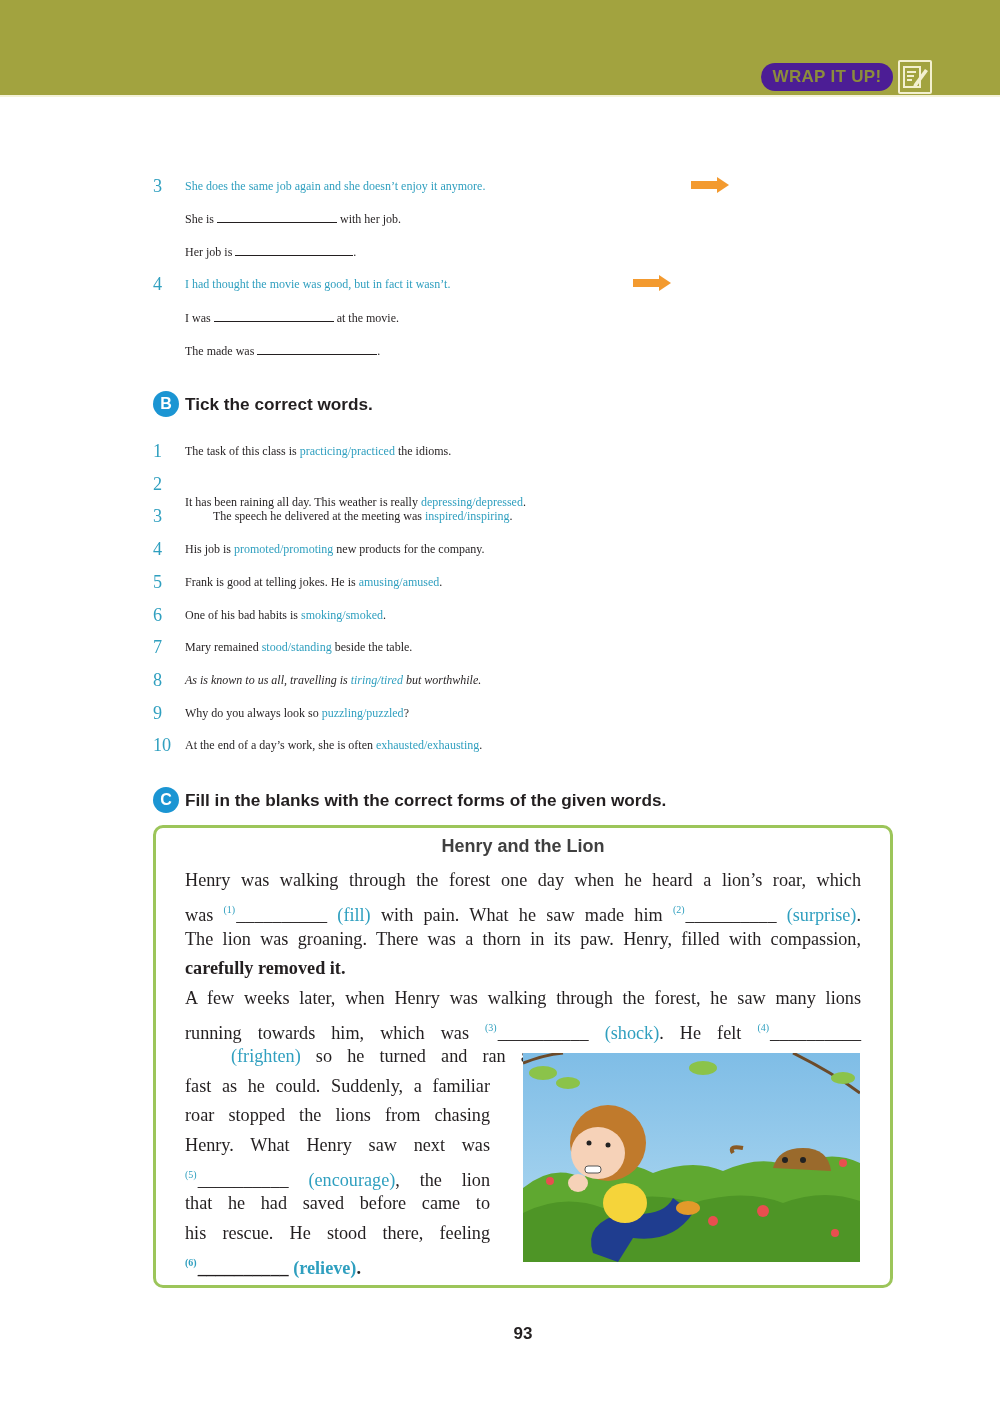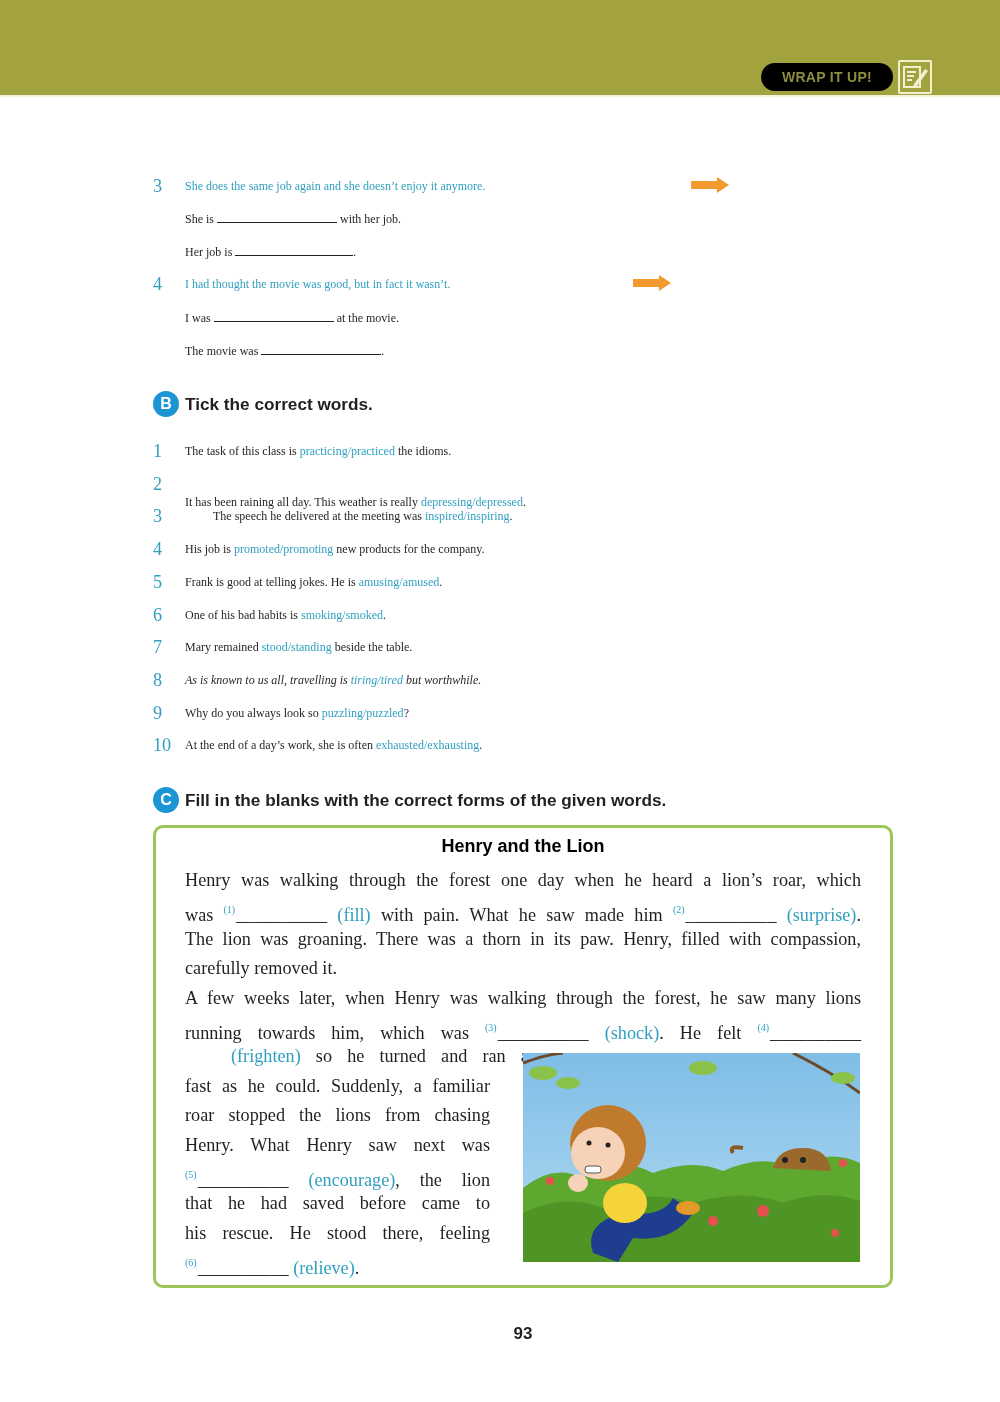--- a/index.html
+++ b/index.html
@@ -1,36 +1,36 @@
 <!DOCTYPE html>
 <html><head>
   <meta charset="utf-8">
   <style>
     * { box-sizing: border-box; margin: 0; padding: 0; }
     html, body { width: 1000px; height: 1402px; background: #ffffff; }
     body { position: relative; overflow: hidden; font-family: "Liberation Serif", serif; color: #231f20; }
 
     .header-band { position: absolute; left: 0; top: 0; width: 1000px; height: 97px; background: #a2a33f; border-bottom: 2px solid #f4f2d8; }
-    .wrap-pill { position: absolute; left: 761px; top: 63px; width: 132px; height: 28px; background: #000000; border-radius: 14px; display: flex; align-items: center; justify-content: center; font-family: "Liberation Sans", sans-serif; font-weight: bold; font-size: 14px; color: #8c8d3c; letter-spacing: 0.3px; }
+    .wrap-pill { position: absolute; left: 761px; top: 63px; width: 132px; height: 28px; background: #4c1d95; border-radius: 14px; display: flex; align-items: center; justify-content: center; font-family: "Liberation Sans", sans-serif; font-weight: bold; font-size: 17px; color: #8c8d3c; letter-spacing: 0.3px; }
     .wrap-icon { position: absolute; left: 898px; top: 60px; width: 34px; height: 34px; border: 2px solid #f3f0cf; border-radius: 2px; }
     .wrap-icon svg { width: 30px; height: 30px; display: block; }
 
     .line { position: absolute; font-size: 12px; line-height: 22px; white-space: nowrap; }
     .num { position: absolute; left: 153px; font-size: 18.2px; line-height: 22px; color: #2f9fbf; }
     .teal { color: #2f9fbf; }
     .blank { display: inline-block; border-bottom: 1px solid #231f20; height: 16px; vertical-align: baseline; }
     .arrow { position: absolute; width: 38px; height: 16px; }
 
     .badge { position: absolute; width: 26px; height: 26px; border-radius: 50%; background: #1b95d3; color: #fff; font-family: "Liberation Sans", sans-serif; font-weight: bold; font-size: 16px; display: flex; align-items: center; justify-content: center; }
     .heading { position: absolute; font-family: "Liberation Sans", sans-serif; font-weight: bold; font-size: 17.2px; color: #231f20; line-height: 22px; white-space: nowrap; }
 
     .story-box { position: absolute; left: 153px; top: 825px; width: 740px; height: 463px; border: 3px solid #9cc55a; border-radius: 10px; }
-    .story-title { position: absolute; left: 153px; top: 836px; width: 740px; text-align: center; font-family: "Liberation Sans", sans-serif; font-weight: bold; font-size: 18px; color: #000000; }
+    .story-title { position: absolute; left: 153px; top: 836px; width: 740px; text-align: center; font-family: "Liberation Sans", sans-serif; font-weight: bold; font-size: 18px; color: #404040; }
     .para { position: absolute; font-size: 18.2px; line-height: 29.4px; text-align: justify; text-align-last: justify; white-space: nowrap; }
-    .para-last { text-align-last: left; }
+    .para-last { text-align-last: left; font-weight: bold; }
     sup.mk { font-size: 10px; color: #2f9fbf; vertical-align: 8px; margin-right: 1px; }
 
     .illustration { position: absolute; left: 523px; top: 1053px; width: 337px; height: 209px; overflow: hidden; }
     .page-number { position: absolute; left: 0; top: 1324px; width: 1046px; text-align: center; font-family: "Liberation Sans", sans-serif; font-weight: bold; font-size: 17px; color: #231f20; }
   </style>
 </head>
 <body>
 
 <div class="header-band"></div>
 <div class="wrap-pill">WRAP IT UP!</div>
@@ -58,21 +58,21 @@
 
 <div class="num" style="top:273px;">4</div>
 <div class="line teal" style="left:185px; top:273px;">I had thought the movie was good, but in fact it wasn’t.</div>
 <svg class="arrow" style="left:633px; top:275px;" viewBox="0 0 38 16">
   <polygon points="0,4 26,4 26,0 38,8 26,16 26,12 0,12" fill="#f39a2f"></polygon>
 </svg>
 <div class="line" style="left:185px; top:306px;">
   <span>I was </span><span class="blank" style="width:120px;"></span><span> at the movie.</span>
 </div>
 <div class="line" style="left:185px; top:339px;">
-  <span>The movie was </span><span class="blank" style="width:120px;"></span><span>.</span>
+  <span>The made was </span><span class="blank" style="width:120px;"></span><span>.</span>
 </div>
 
 <div class="badge" style="left:153px; top:391px;">B</div>
 <div class="heading" style="left:185px; top:393px;">Tick the correct words.</div>
 
 <div id="b-items">
     <div class="num" style="top: 440px;">1</div>
     <div class="line" style="left: 185px; top: 440px;"><span>The task of this class is </span><span class="teal">practicing/practiced</span><span> the idioms.</span></div>
     <div class="num" style="top: 473px;">2</div>
     <div class="line" style="left: 185px; top: 473px; margin-top: 18px;"><span>It has been raining all day. This weather is really </span><span class="teal">depressing/depressed</span><span>.</span></div>

